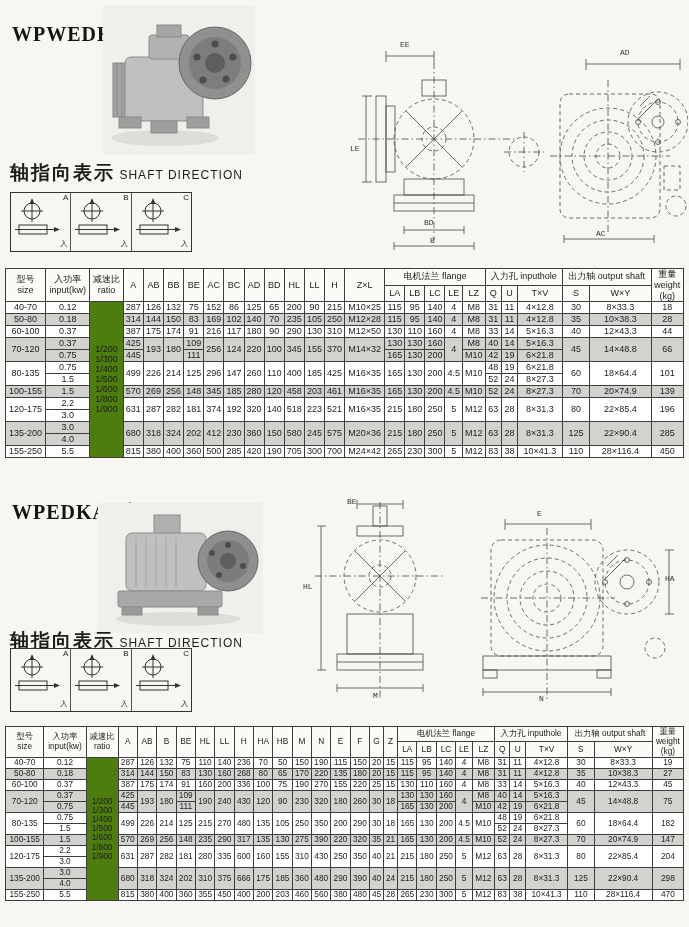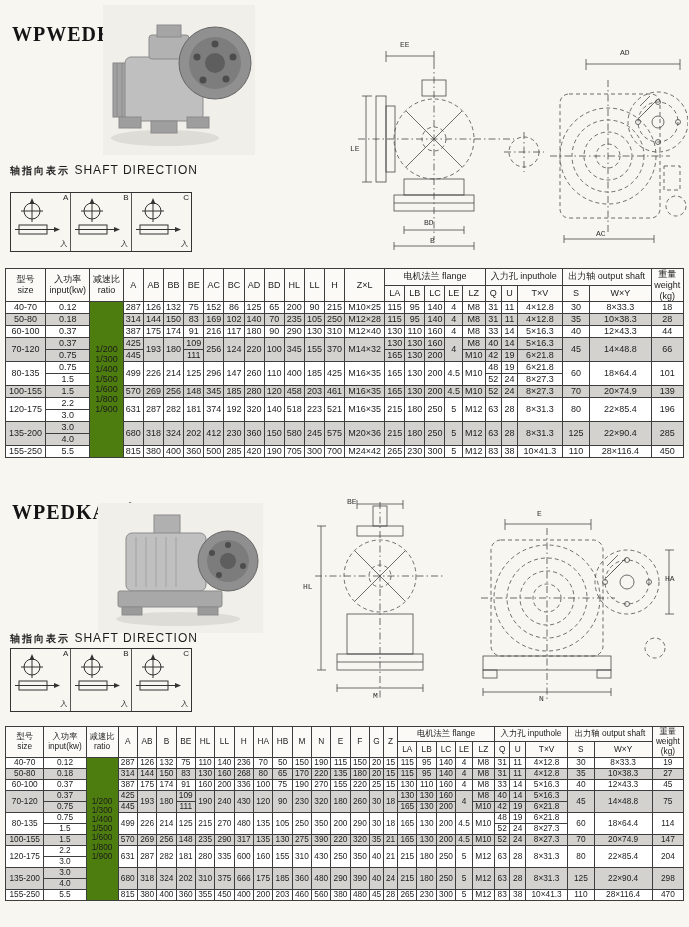--- a/index.html
+++ b/index.html
@@ -27,21 +27,21 @@
   #drawing2{left:295px;top:496px;width:392px;height:228px;}
   .dlbl{position:absolute;font-size:8px;color:#333;font-family:Liberation Mono, monospace;}
   #drawing1 .dA{left:54px;top:6px;}   #drawing1 .dB{left:4px;top:110px;}
   #drawing1 .dC{left:78px;top:184px;} #drawing1 .dD{left:84px;top:202px;}
   #drawing1 .dE{left:274px;top:14px;} #drawing1 .dF{left:250px;top:195px;}
   #drawing2 .dA{left:52px;top:1px;}   #drawing2 .dB{left:8px;top:86px;}
   #drawing2 .dC{left:78px;top:195px;} #drawing2 .dD{left:242px;top:13px;}
   #drawing2 .dE{left:244px;top:198px;}#drawing2 .dF{left:370px;top:78px;}
 
   .shaft-label{white-space:nowrap;}
-  .shaft-label .cn{font-weight:bold;font-size:10px;letter-spacing:2px;}
+  .shaft-label .cn{font-weight:bold;font-size:19px;letter-spacing:2px;}
   .shaft-label .en{font-size:12px;letter-spacing:1px;}
   #shaftlabel1{left:10px;top:160px;}
   #shaftlabel2{left:10px;top:628px;}
 
   .shaft-box{
     border:1px solid #333;background:#f8f6f1;display:flex;
   }
   #shaftbox1{left:10px;top:192px;width:180px;height:58px;}
   #shaftbox2{left:10px;top:648px;width:180px;height:62px;}
   .shaft-cell{flex:1;position:relative;border-right:1px solid #555;}
@@ -325,21 +325,21 @@
           <td>175</td>
           <td>174</td>
           <td>91</td>
           <td>216</td>
           <td>117</td>
           <td>180</td>
           <td>90</td>
           <td>290</td>
           <td>130</td>
           <td>310</td>
-          <td>M12×40</td>
+          <td>M12×50</td>
           <td>130</td>
           <td>110</td>
           <td>160</td>
           <td>4</td>
           <td>M8</td>
           <td>33</td>
           <td>14</td>
           <td>5×16.3</td>
           <td>40</td>
           <td>12×43.3</td>
@@ -885,21 +885,21 @@
           <td rowspan="2">165</td>
           <td rowspan="2">130</td>
           <td rowspan="2">200</td>
           <td rowspan="2">4.5</td>
           <td rowspan="2">M10</td>
           <td>48</td>
           <td>19</td>
           <td>6×21.8</td>
           <td rowspan="2">60</td>
           <td rowspan="2">18×64.4</td>
-          <td rowspan="2">114</td>
+          <td rowspan="2">182</td>
         </tr>
         <tr>
           <td>1.5</td>
           <td>52</td>
           <td>24</td>
           <td>8×27.3</td>
         </tr>
         <tr class="sh">
           <td>100-155</td>
           <td>1.5</td>

